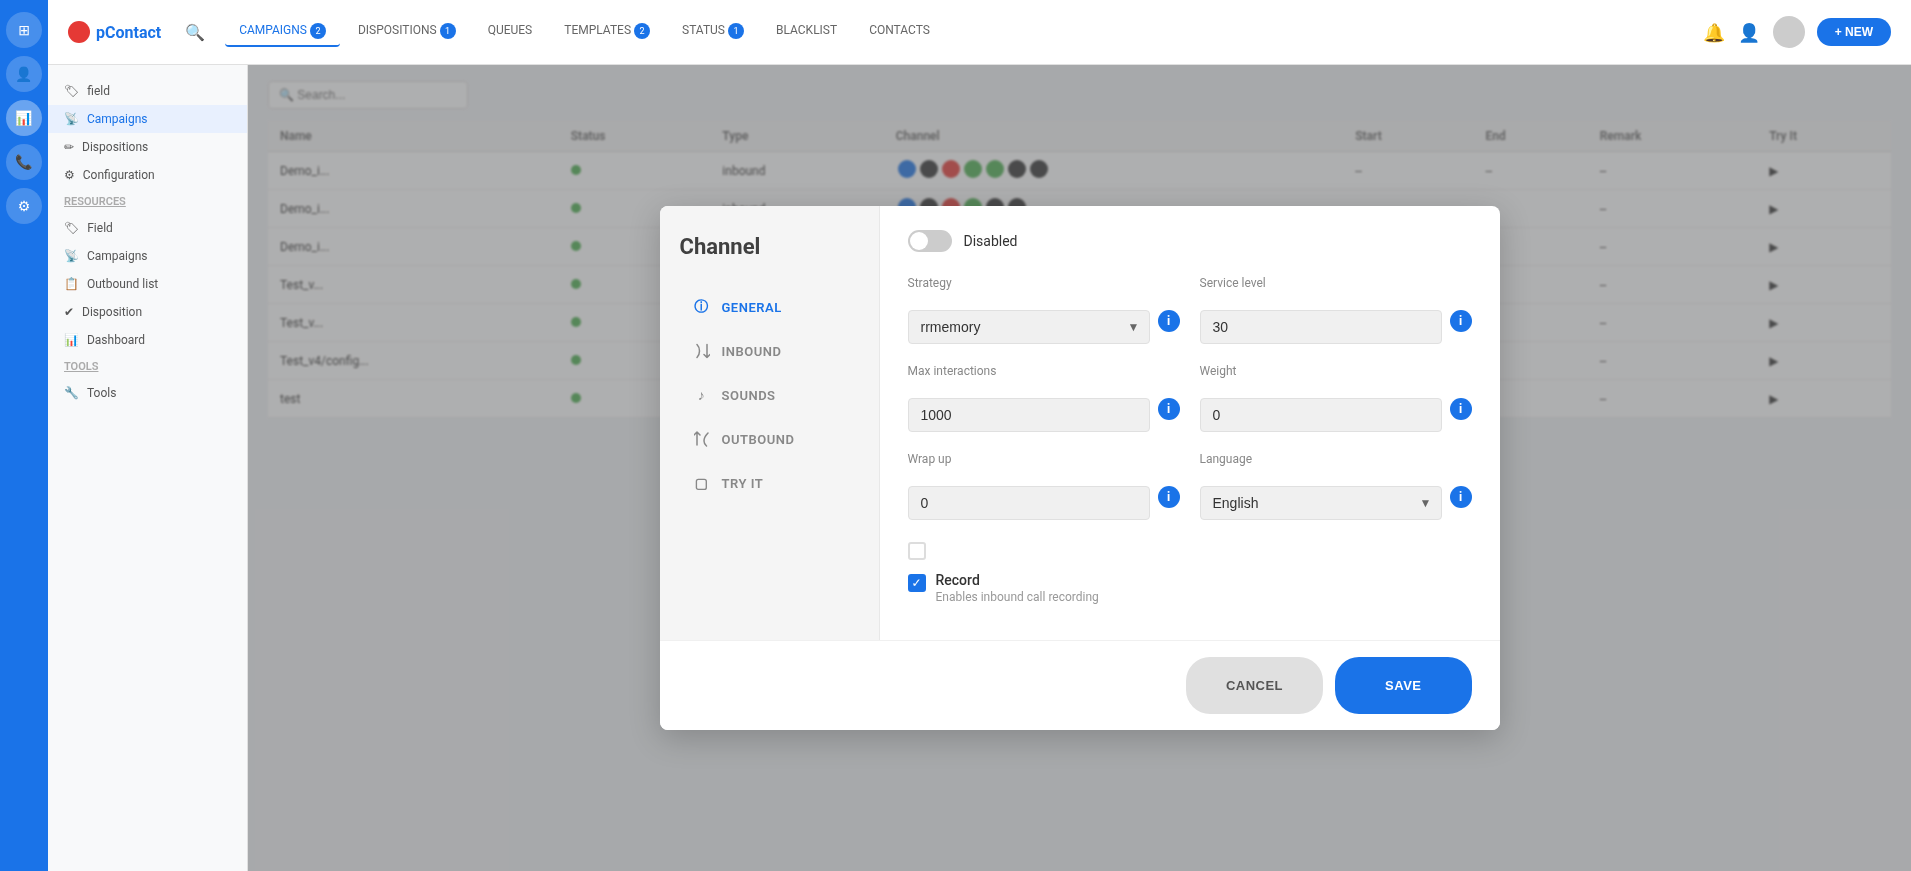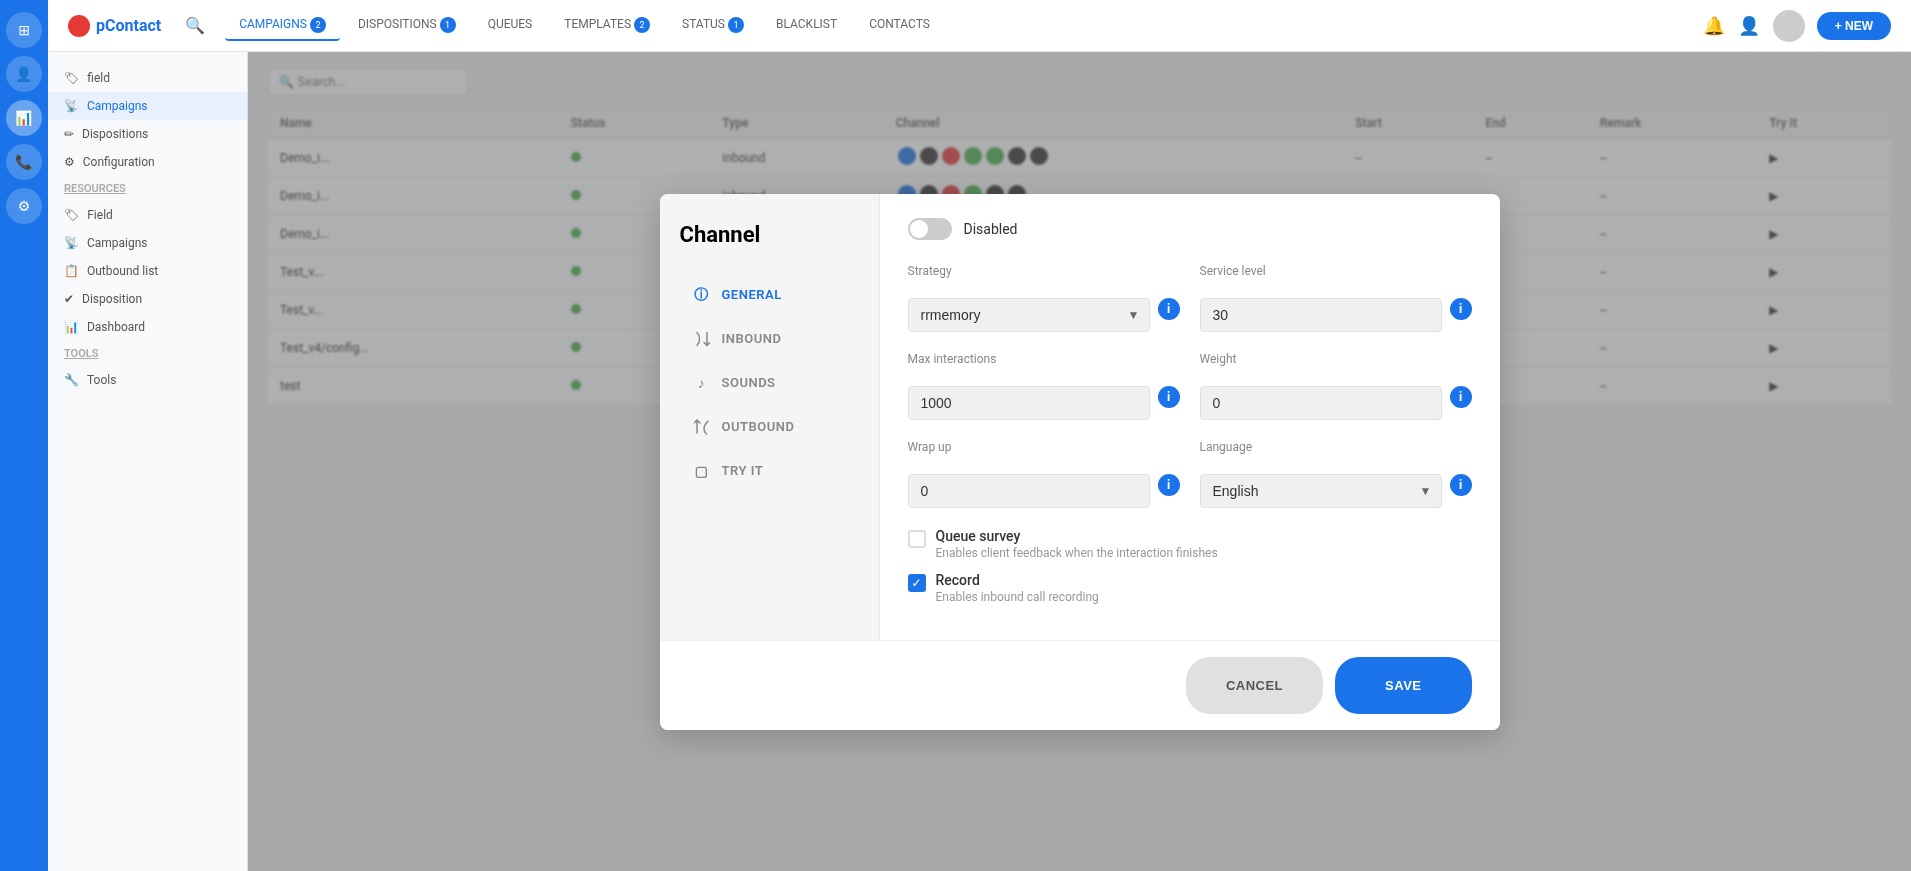--- a/index.html
+++ b/index.html
@@ -83,21 +83,21 @@
     
     .main-content {
       flex: 1;
       display: flex;
       flex-direction: column;
     }
 
     
     .top-nav {
       background: white;
-      height: 52px;
+      height: 65px;
       display: flex;
       align-items: center;
       padding: 0 20px;
       border-bottom: 1px solid #e0e0e0;
       gap: 4px;
     }
 
     .top-nav-logo {
       display: flex;
       align-items: center;
@@ -254,21 +254,21 @@
       width: 220px;
       background: #f5f5f5;
       padding: 28px 20px;
       border-right: 1px solid #e8e8e8;
       flex-shrink: 0;
     }
 
     .modal-title {
       font-size: 22px;
       font-weight: 700;
-      color: #000000;
+      color: #404040;
       margin-bottom: 28px;
     }
 
     .modal-nav-item {
       display: flex;
       align-items: center;
       gap: 10px;
       padding: 10px 12px;
       border-radius: 4px;
       font-size: 13px;
@@ -827,24 +827,20 @@
                       </div>
                       <div class="info-icon">i</div>
                     </div>
                   </div>
                 </div>
 
                 <div class="checkbox-section">
 
                   <div class="checkbox-row">
                     <div class="checkbox-box"></div>
-                    <div class="checkbox-content">
-                      <span class="checkbox-label">Queue survey</span>
-                      <span class="checkbox-desc">Enables client feedback when the interaction finishes</span>
-                    </div>
                   </div>
 
                   <div class="checkbox-row">
                     <div class="checkbox-box checked">✓</div>
                     <div class="checkbox-content">
                       <span class="checkbox-label">Record</span>
                       <span class="checkbox-desc">Enables inbound call recording</span>
                     </div>
                   </div>
 

